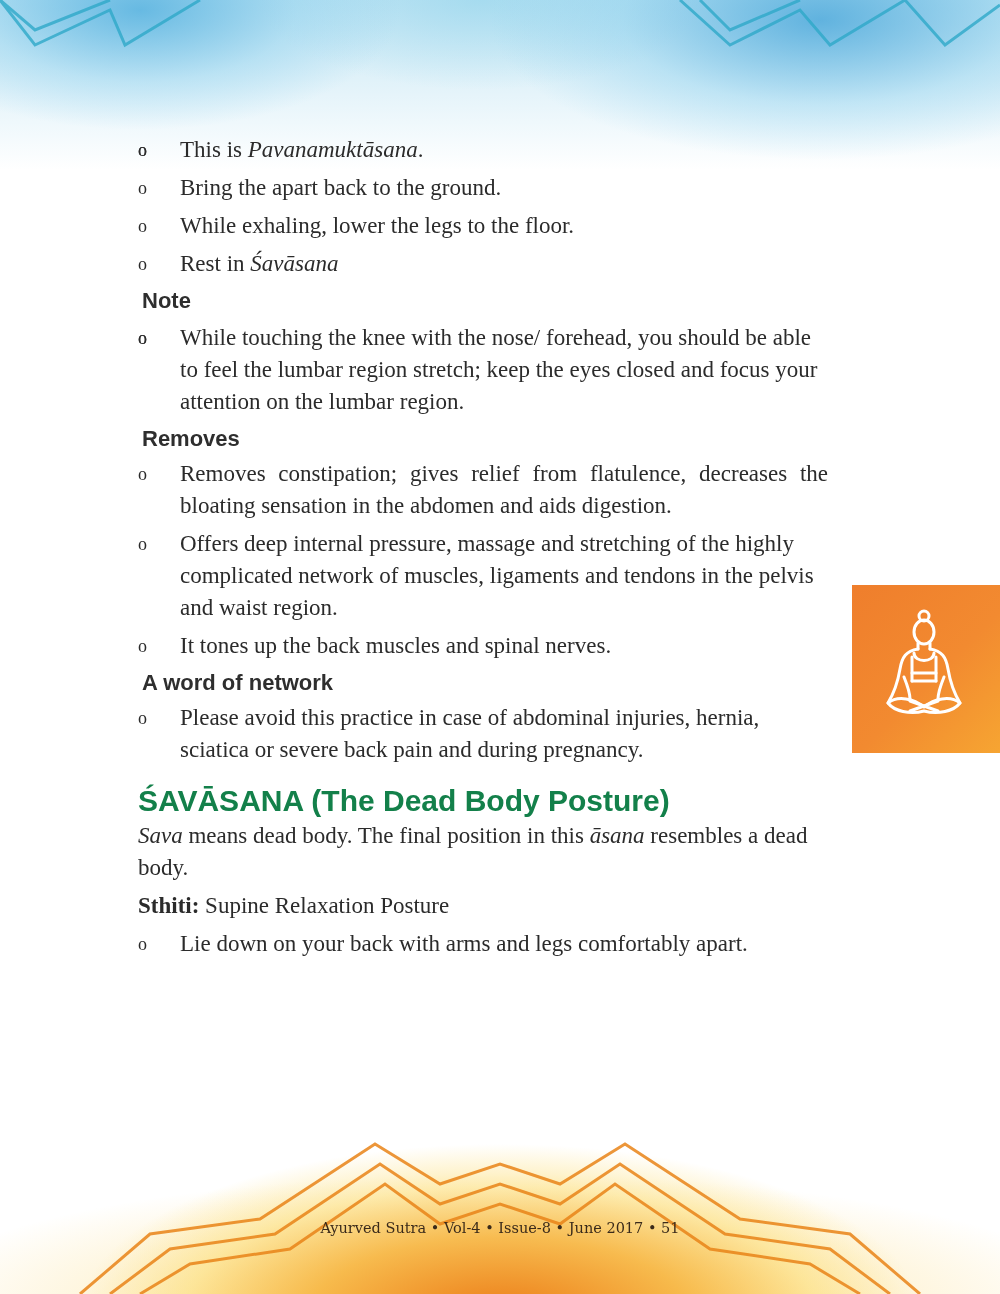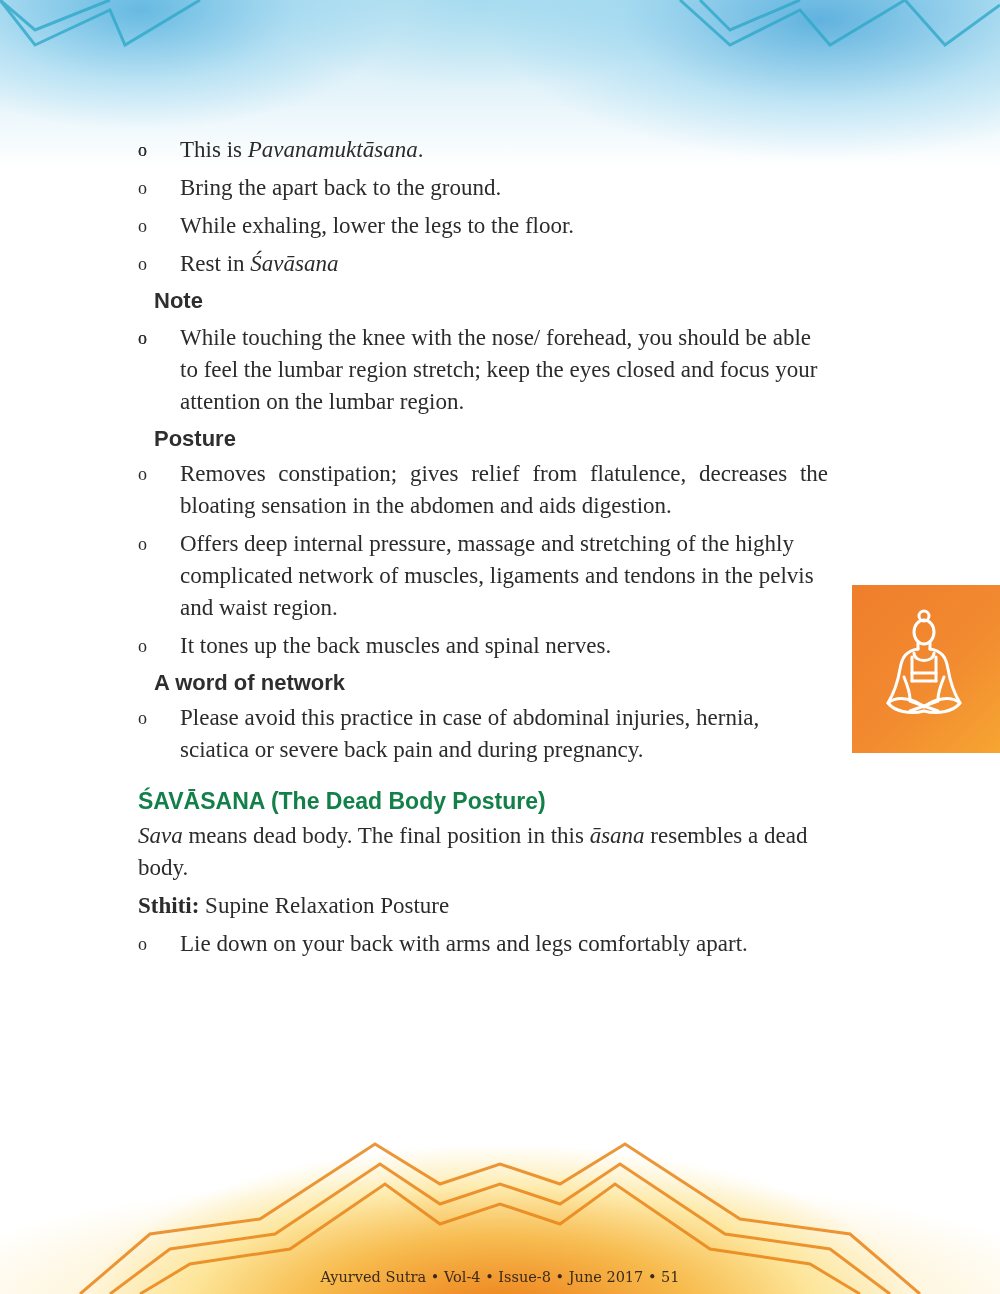--- a/index.html
+++ b/index.html
@@ -22,34 +22,34 @@
       radial-gradient(ellipse 420px 170px at 500px 190px, rgba(235,120,20,0.95), rgba(245,170,40,0.75) 45%, rgba(252,215,90,0.45) 75%, rgba(255,255,255,0) 100%),
       radial-gradient(ellipse 600px 130px at 500px 180px, rgba(250,200,60,0.55), rgba(255,255,255,0) 100%);
   }
   .bottom-wash svg { position: absolute; left: 0; top: 0; }
 
   .content { position: absolute; left: 138px; top: 128px; width: 690px; font-size: 23px; line-height: 32px; }
 
   .bullet { position: relative; padding-left: 42px; margin-bottom: 6px; }
   .bullet .marker { position: absolute; left: 0; top: 0; font-size: 18px; width: 16px; }
   .bullet.justify .txt { text-align: justify; text-align-last: left; }
-  .heading { font-family: "Liberation Sans", "DejaVu Sans", sans-serif; font-weight: bold; font-size: 22px; line-height: 30px; color: #2e2e2e; margin: 2px 0 4px 16px; }
-  .section-title { font-family: "Liberation Sans", "DejaVu Sans", sans-serif; font-weight: bold; font-size: 23px; color: #13804a; margin: 20px 0 4px 0; line-height: 30px; }
+  .heading { font-family: "Liberation Sans", "DejaVu Sans", sans-serif; font-weight: bold; font-size: 22px; line-height: 30px; color: #2e2e2e; margin: 2px 0 4px 4px; }
+  .section-title { font-family: "Liberation Sans", "DejaVu Sans", sans-serif; font-weight: bold; font-size: 30px; color: #13804a; margin: 20px 0 4px 0; line-height: 30px; }
   .para { margin-bottom: 6px; }
   .it { font-style: italic; }
   .bi { font-weight: bold; }
 
   .side-tab {
     position: absolute; left: 852px; top: 585px; width: 148px; height: 168px;
     background: linear-gradient(135deg, #ef7e2c 0%, #f28a30 55%, #f6a532 100%);
   }
   .side-tab svg { position: absolute; left: 22px; top: 22px; }
 
   .footer {
-    position: absolute; left: 0; top: 1269px; width: 1000px; text-align: center;
+    position: absolute; left: 0; top: 1220px; width: 1000px; text-align: center;
     font-family: "DejaVu Serif", "Liberation Serif", serif; font-size: 14.5px; color: #3a2a1a;
   }
 </style>
 </head>
 <body>
 
 <div class="top-wash">
   <svg width="1000" height="60" viewBox="0 0 1000 60">
     <g fill="none" stroke="#2fa9c9" stroke-width="3" opacity="0.8">
       <polyline points="0,0 35,45 110,10 125,45 200,0"></polyline>
@@ -98,21 +98,21 @@
   <div>
     <div class="bullet">
       <span class="marker">o</span>
     </div>
     <div class="bullet">
       <span class="marker">o</span>
       <span class="txt">While touching the knee with the nose/ forehead, you should be able to feel the lumbar region stretch; keep the eyes closed and focus your attention on the lumbar region.</span>
     </div>
   </div>
 
-  <div class="heading">Posture</div>
+  <div class="heading">Removes</div>
   <div>
     <div class="bullet justify">
       <span class="marker">o</span>
       <div class="txt">Removes constipation; gives relief from flatulence, decreases the bloating sensation in the abdomen and aids digestion.</div>
     </div>
     <div class="bullet">
       <span class="marker">o</span>
       <span class="txt">Offers deep internal pressure, massage and stretching of the highly complicated network of muscles, ligaments and tendons in the pelvis and waist region.</span>
     </div>
     <div class="bullet">

